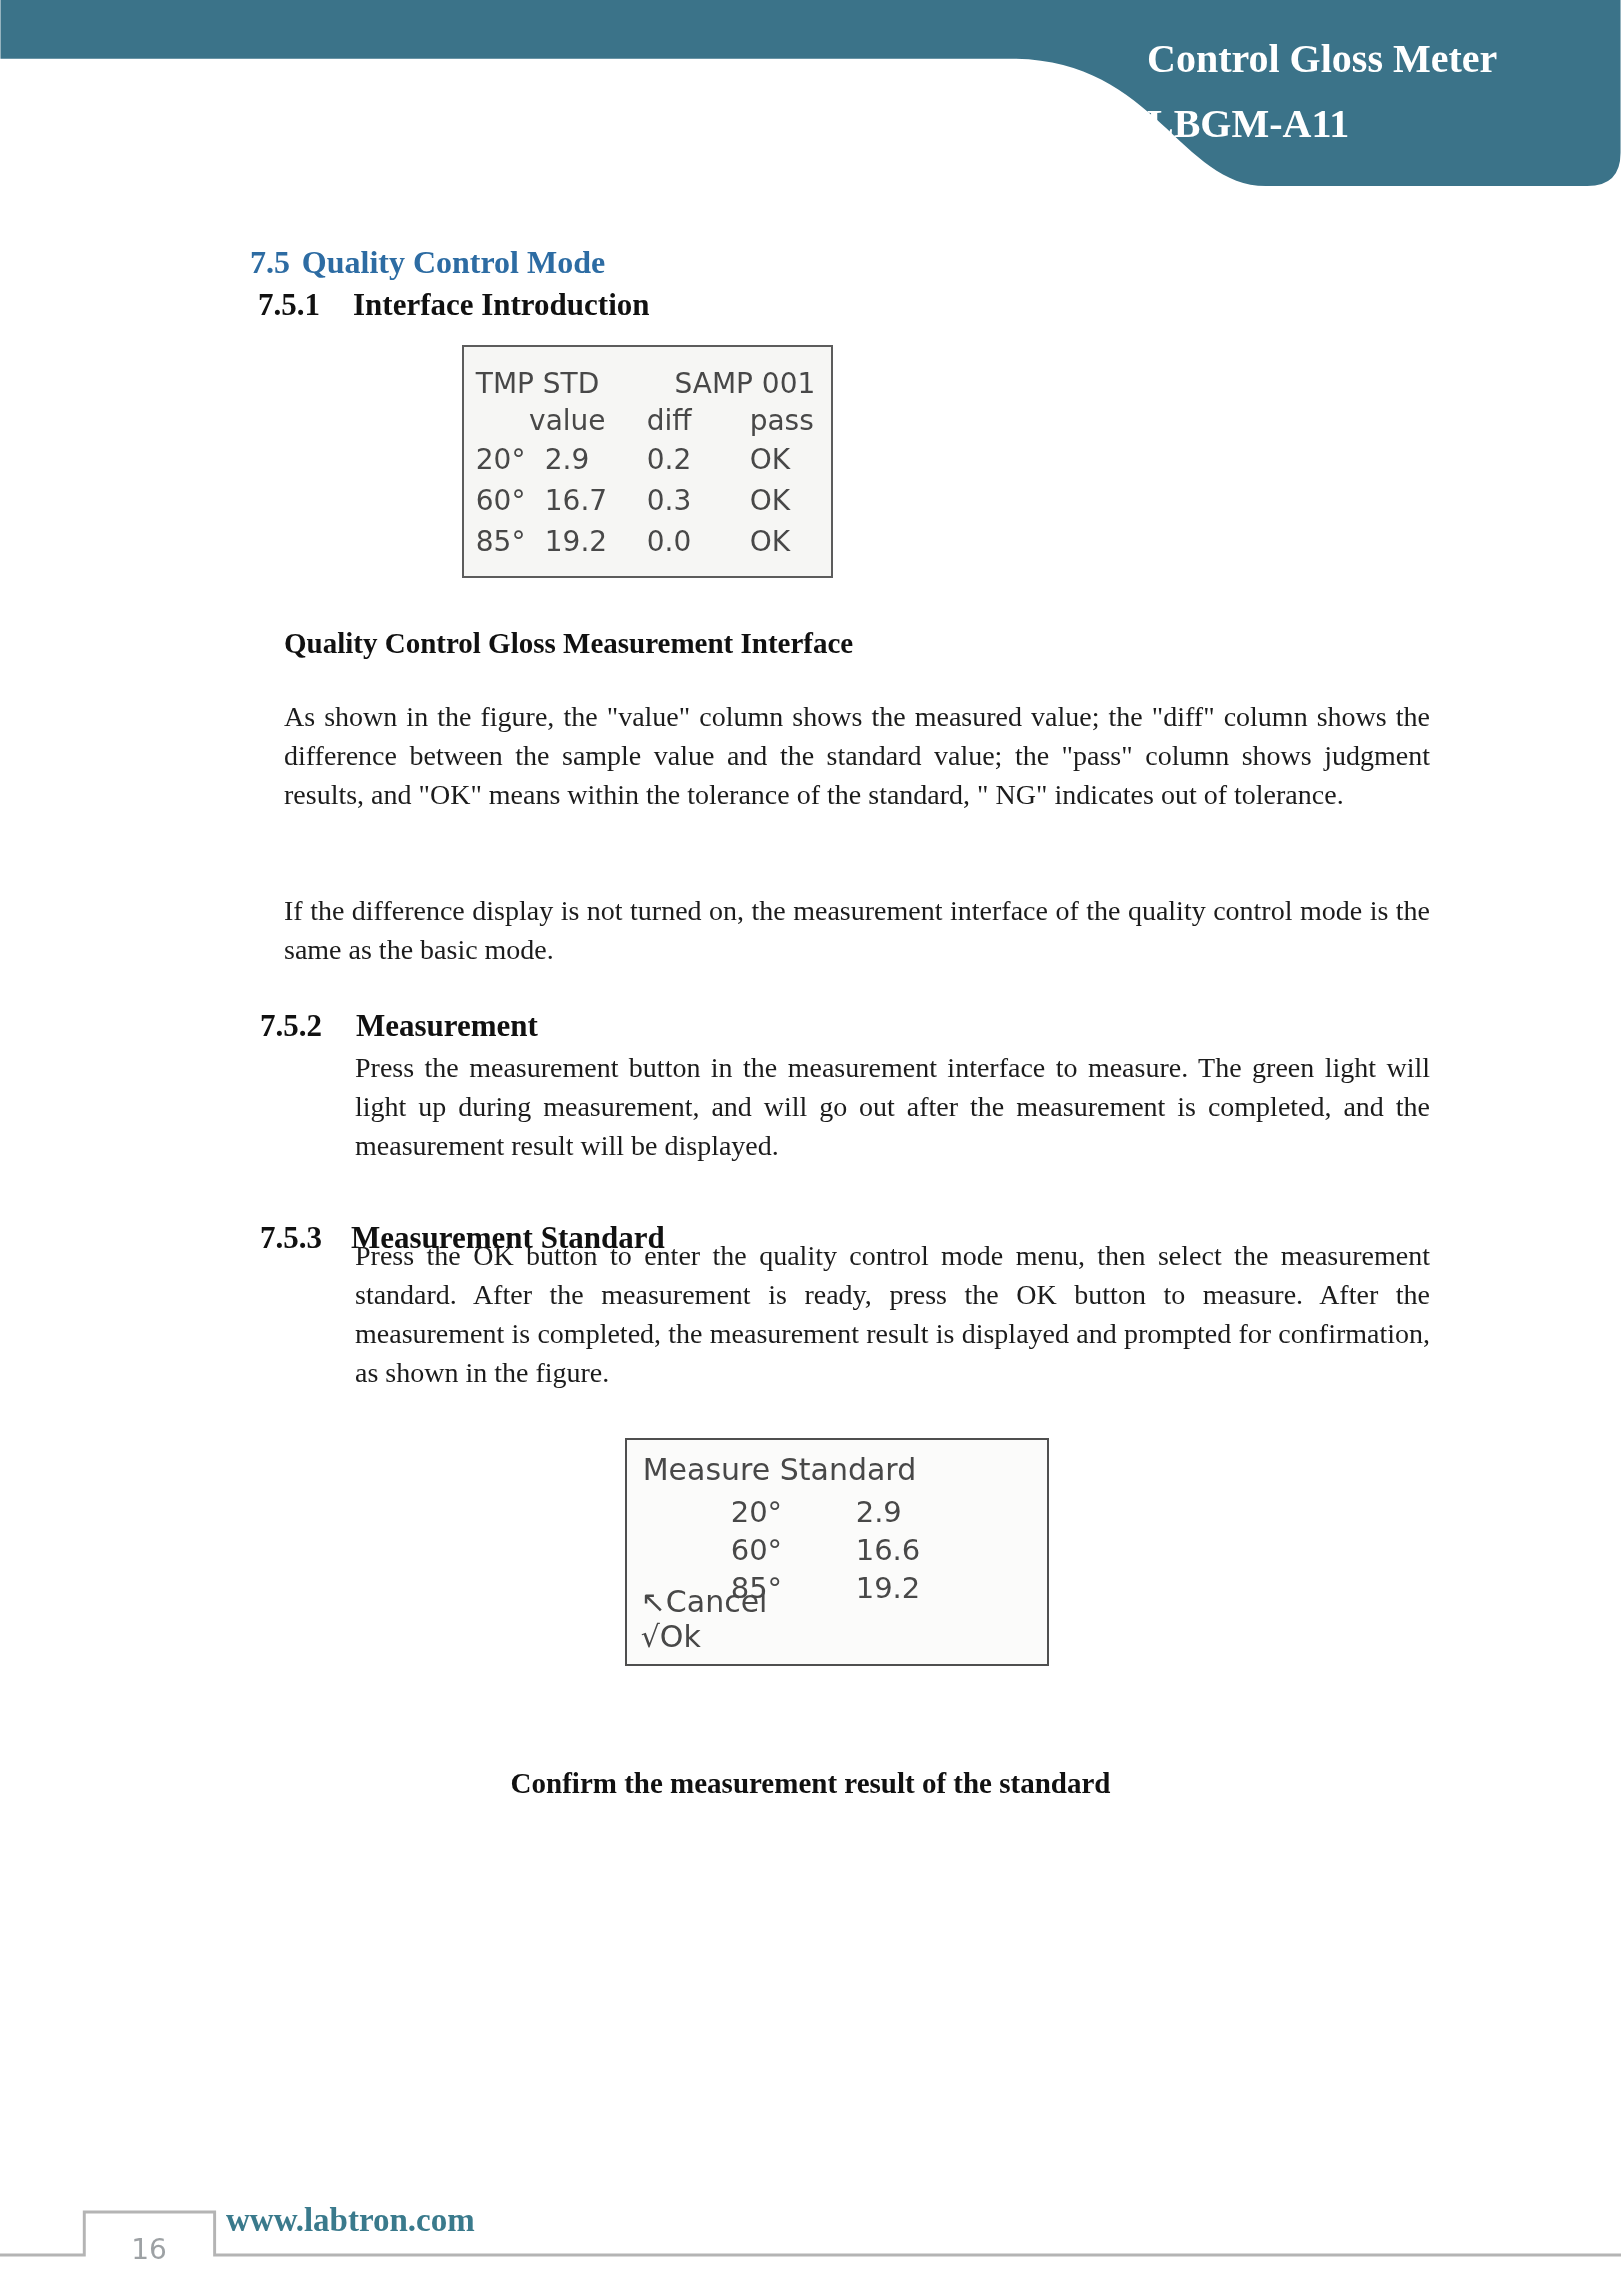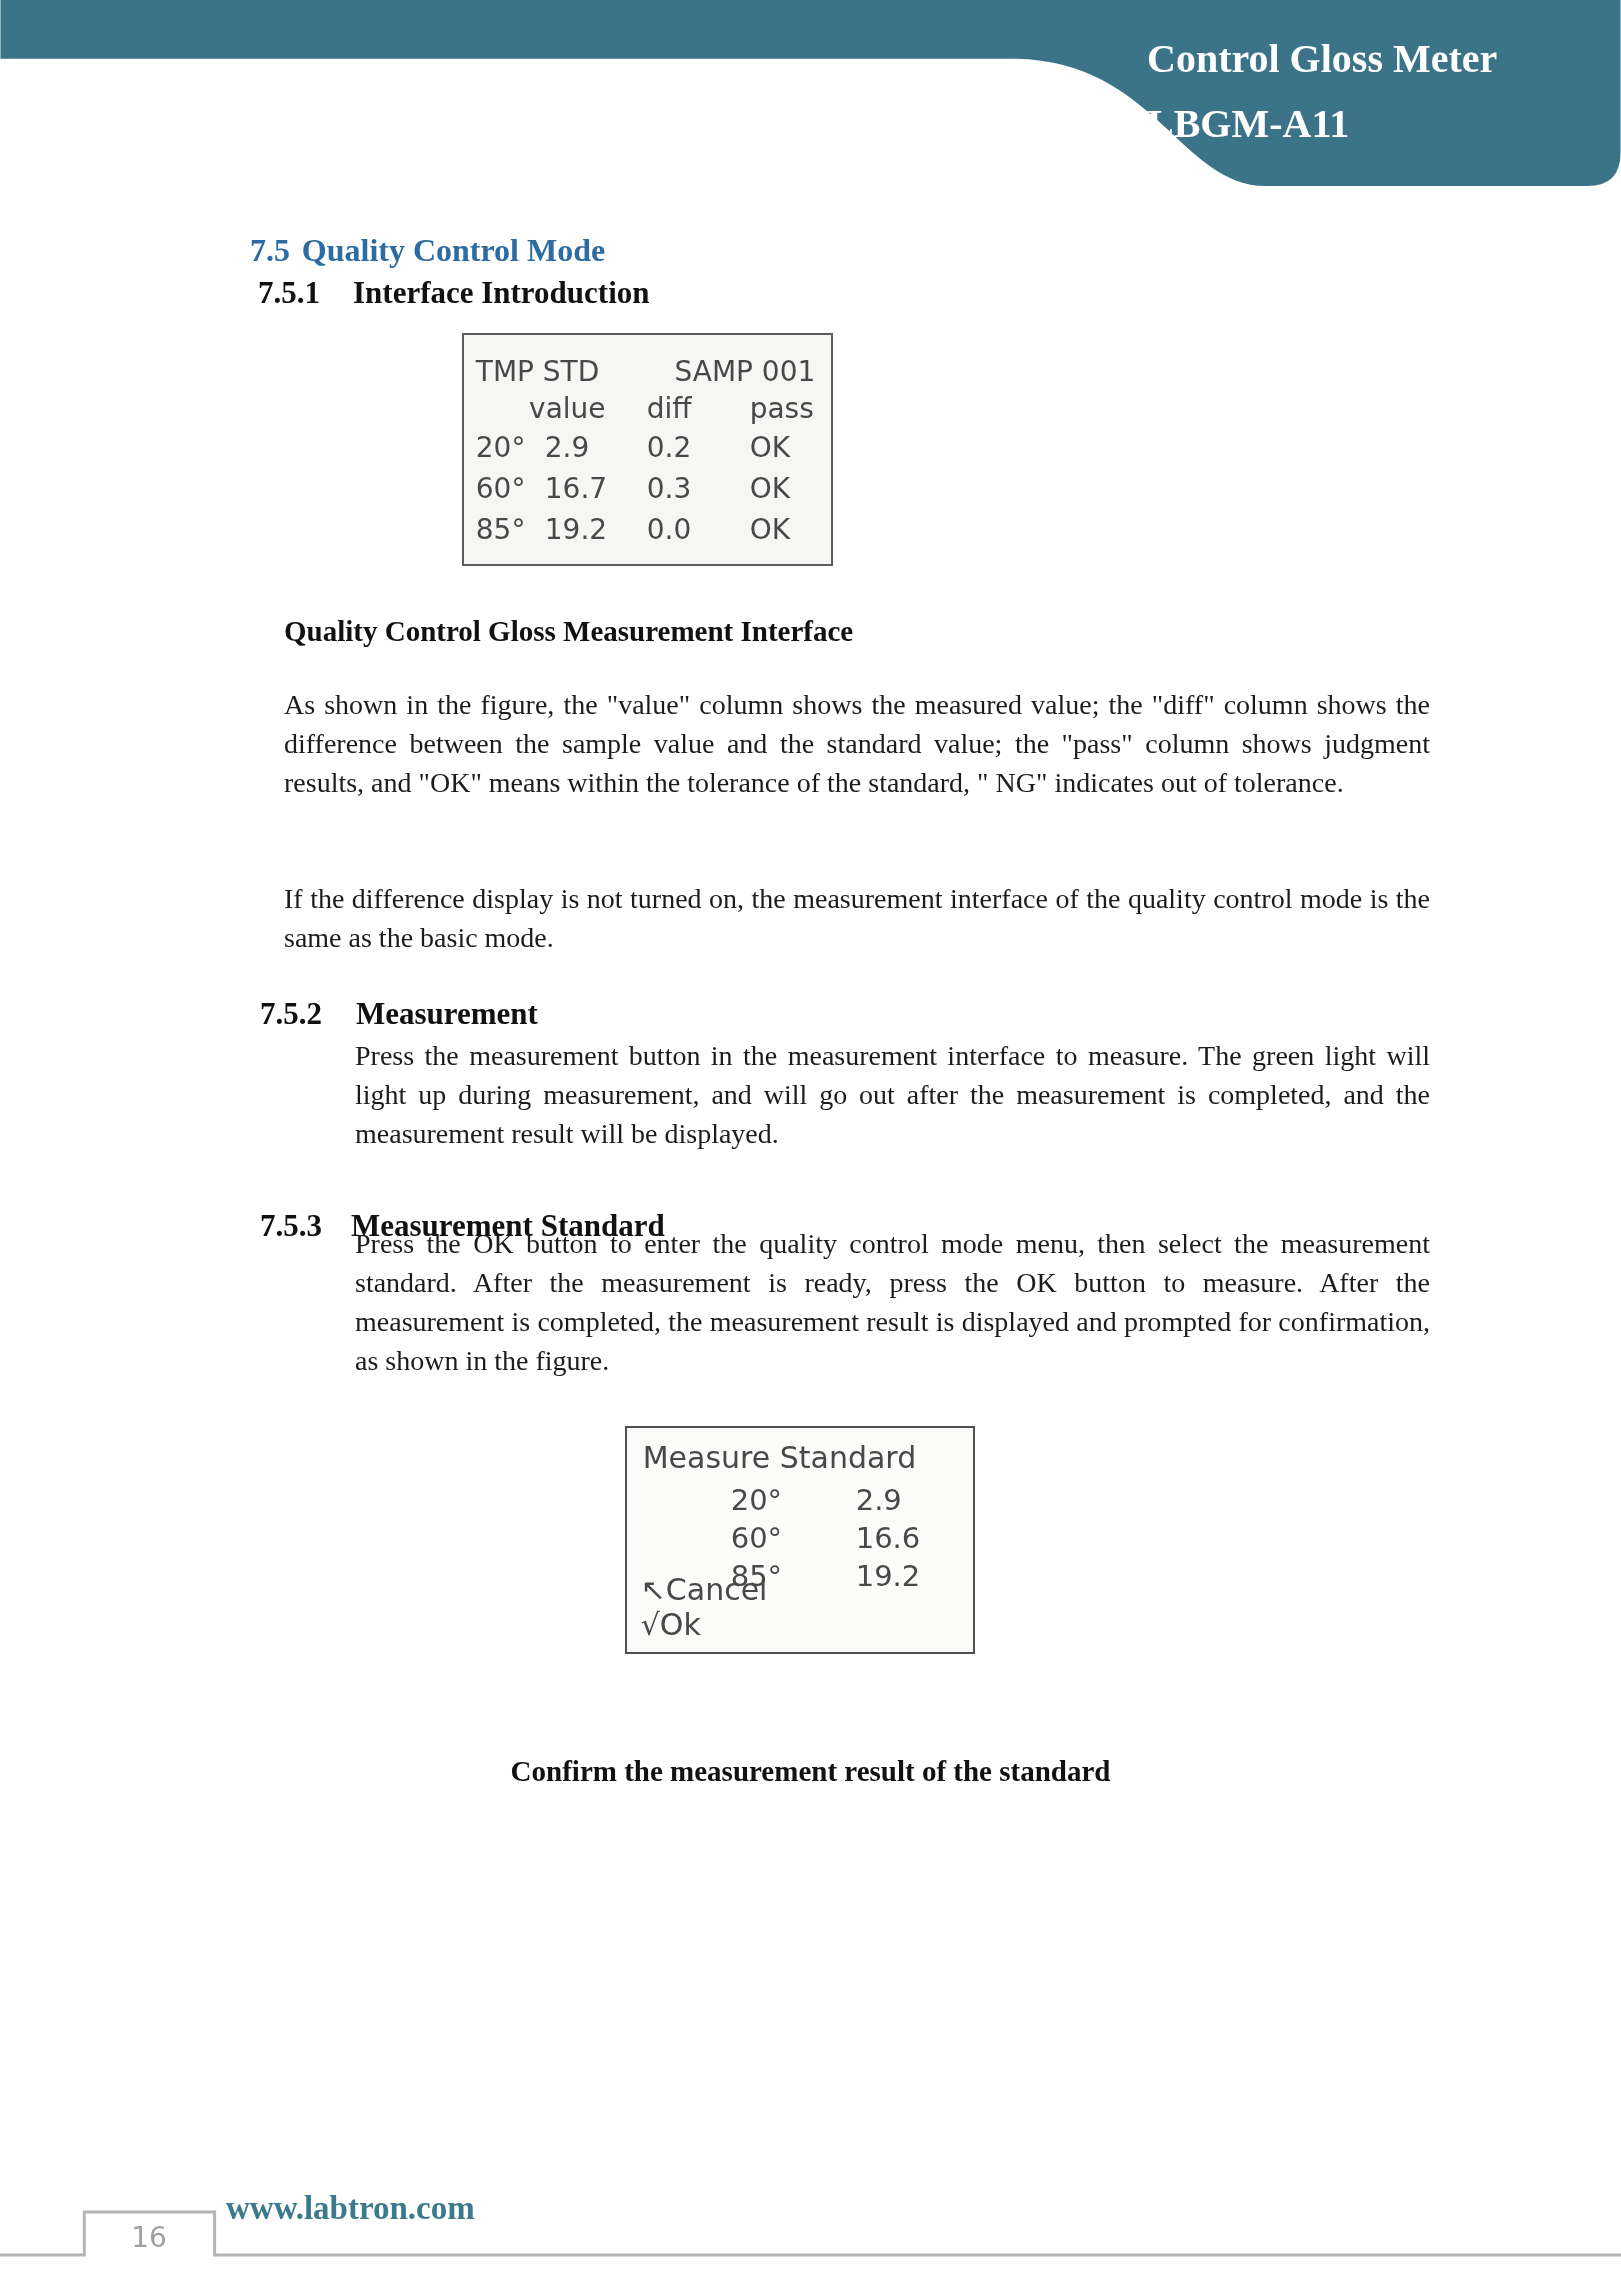--- a/index.html
+++ b/index.html
@@ -1,20 +1,20 @@
 <!DOCTYPE html>
 <html><head>
 <meta charset="utf-8">
 <style>
   html,body{margin:0;padding:0;}
   body{
     width:1621px;height:2293px;position:relative;background:#ffffff;
     font-family:"Liberation Serif", serif;color:#1c1c1c;overflow:hidden;
   }
-  .abs{position:absolute;}
+  .abs{position:absolute;margin-top:12px;}
 
   
   #header-shape{position:absolute;top:0;left:0;}
   #header-title{
     position:absolute;left:1147px;top:25.5px;color:#ffffff;
     font-weight:bold;font-size:40px;line-height:65px;white-space:nowrap;
   }
 
   
   .sec-head{display:flex;font-weight:bold;white-space:nowrap;}
@@ -44,21 +44,21 @@
   #lcd-1{left:462px;top:333px;width:371px;height:233px;padding:19.6px 11.8px 9.8px 11.8px;}
   #lcd-1 .lcd-toprow{display:flex;justify-content:space-between;height:37px;
     font-size:28px;padding-right:3.9px;}
   #lcd-1 .lcd-grid{display:grid;grid-template-columns:69px 102px 100px 1fr;
     font-size:28px;}
   #lcd-1 .hdr{height:39px;}
   #lcd-1 .drow{height:41px;}
   #lcd-1 .hdr .c2{margin-left:-15.7px;}
   #lcd-1 .c4{padding-left:2.9px;}
 
-  #lcd-2{left:625px;top:1426px;width:350px;height:228px;padding:11.8px 15.7px;background:#fbfbfa;border-color:#4f4f4f;position:absolute;}
+  #lcd-2{left:625px;top:1426px;width:424px;height:228px;padding:11.8px 15.7px;background:#fbfbfa;border-color:#4f4f4f;position:absolute;}
   #lcd-2 .lcd2-title{font-size:30px;height:43px;}
   #lcd-2 .lcd2-row{height:38px;font-size:29px;padding-left:88px;display:flex;}
   #lcd-2 .lcd2-angle{display:inline-block;width:47px;text-align:right;}
   #lcd-2 .lcd2-val{display:inline-block;margin-left:78px;}
   #lcd-2 .lcd2-bottom{
     position:absolute;left:13.7px;right:15.7px;bottom:9.8px;display:flex;
     justify-content:space-between;font-size:30px;flex-direction:column;
   }
 
   

